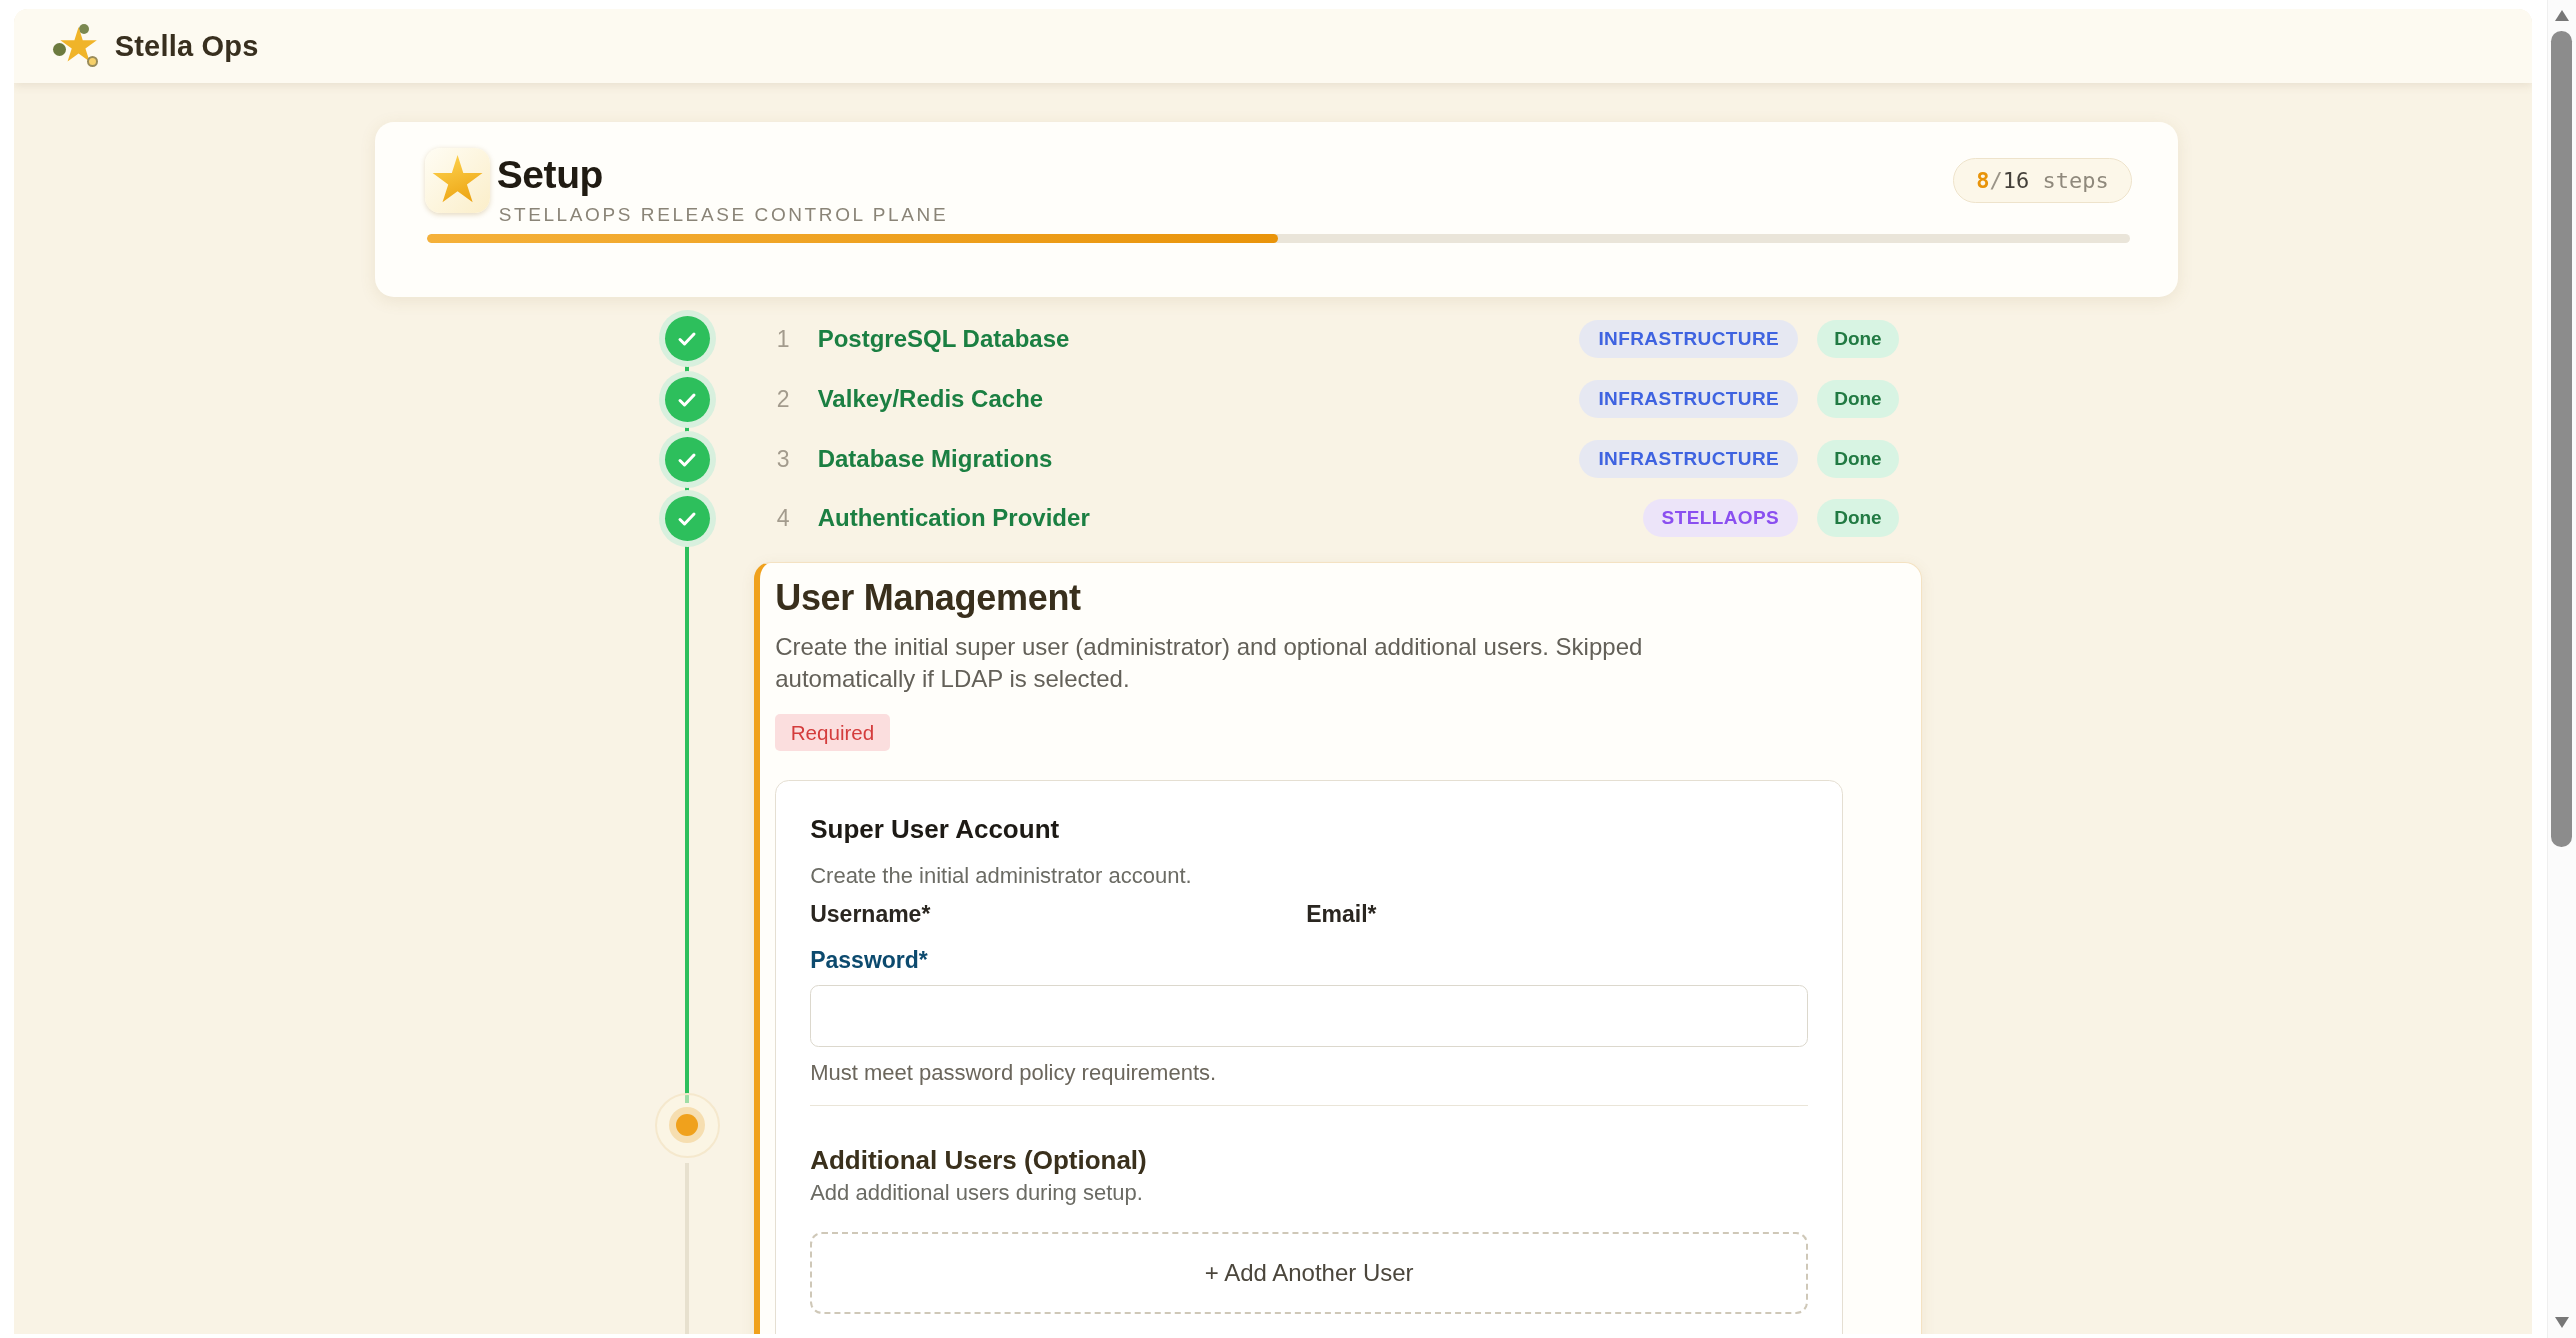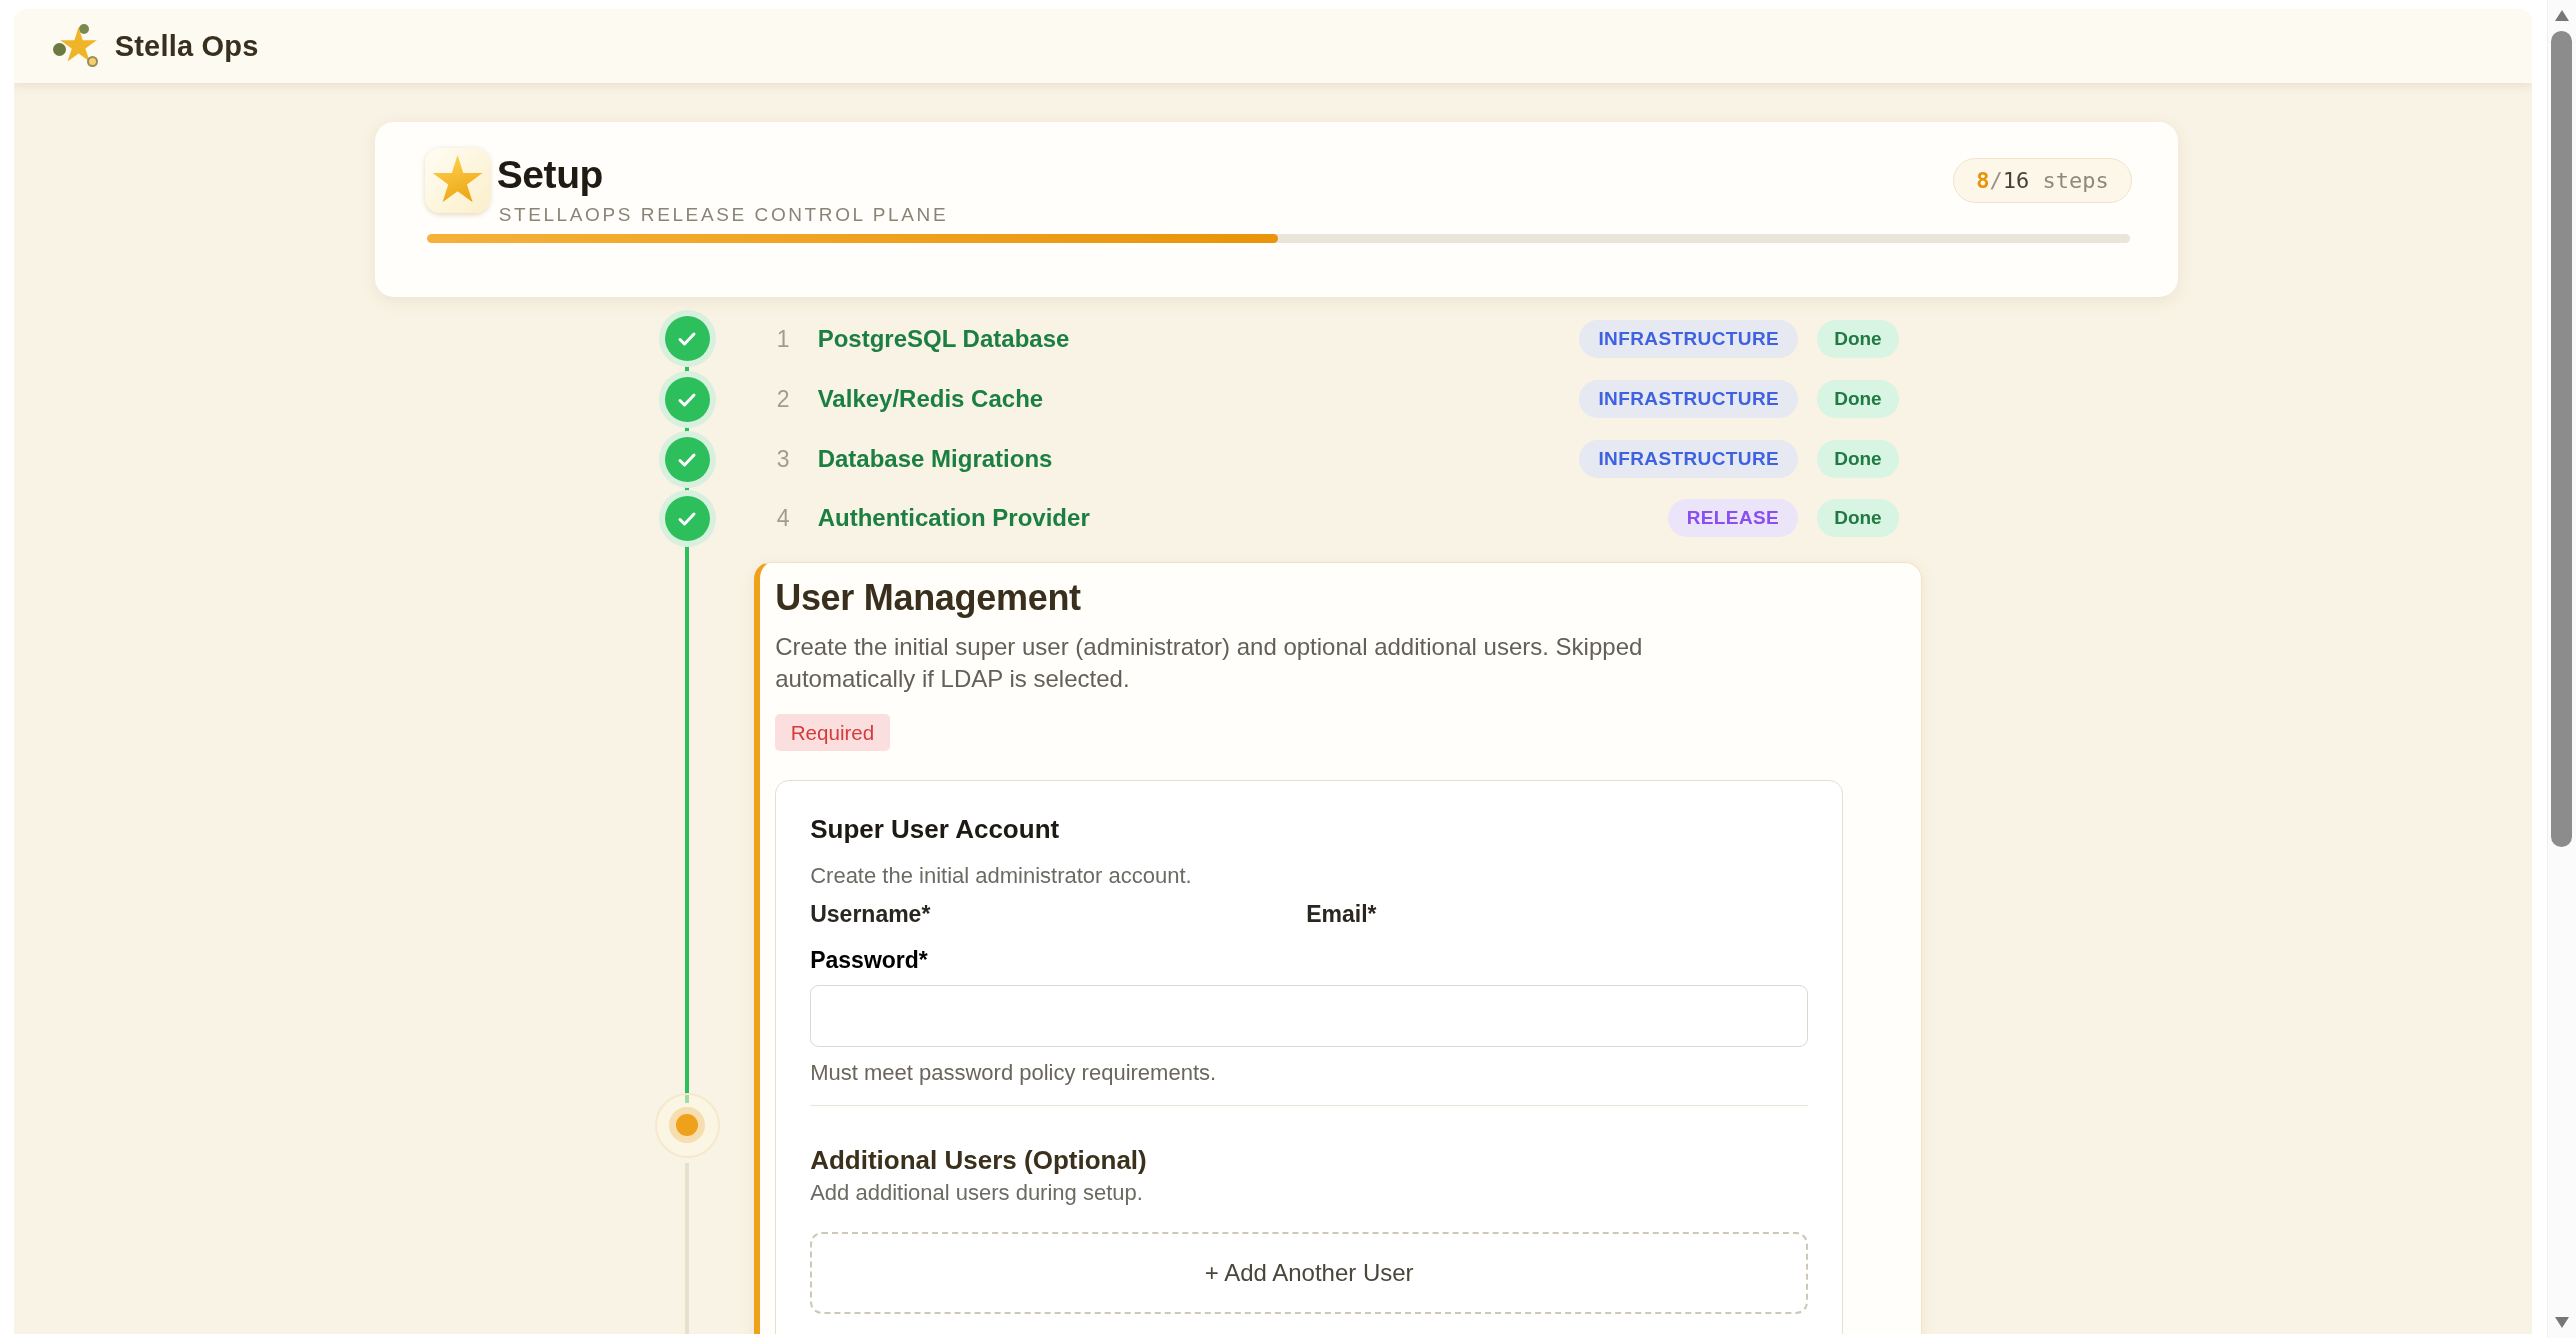--- a/index.html
+++ b/index.html
@@ -127,21 +127,21 @@
   .field-labels .lab{font-size:23px;font-weight:600;color:#2a2620;}
   .field-labels .lab.left{width:496px;}
   .input-row{margin-top:10.3px;display:flex;}
   .text-input{
     height:62px;border:1.7px solid #dcd8cd;background:#ffffff;font-size:24px;
     font-family:"Liberation Sans",sans-serif;color:#4a4234;padding:0 20.6px;outline:none;
   }
   .input-username{width:496px;border-radius:8.6px 0 0 8.6px;}
   .input-email{flex:1;border-radius:8.6px;margin-left:-1.7px;}
   .text-input::placeholder{color:#a89f8d;}
-  .pw-label{margin-top:19px;font-size:23px;font-weight:600;color:#000000;}
+  .pw-label{margin-top:19px;font-size:23px;font-weight:600;color:#0c4a6e;}
   .input-password{margin-top:10.3px;width:100%;border-radius:8.6px;display:block;}
   .pw-help{margin-top:13.7px;font-size:22px;color:#6b665c;}
   .sub-divider{margin-top:19px;border:none;border-top:1.7px solid #eae5d8;}
   .add-heading{margin-top:39px;font-size:26px;font-weight:700;color:#3a301c;}
   .add-desc{margin-top:3.4px;font-size:22px;color:#6b6b64;}
   .add-btn{
     margin-top:26px;width:100%;height:82px;border:2.6px dashed #cfc8b8;border-radius:12px;
     background:transparent;display:flex;align-items:center;justify-content:center;
     font-size:24px;font-weight:500;color:#4b463c;cursor:pointer;font-family:"Liberation Sans",sans-serif;
   }
@@ -227,21 +227,21 @@
     <span class="step-title">Database Migrations</span>
     <span class="step-badges">
       <span class="cat-badge" data-variant="infrastructure">INFRASTRUCTURE</span>
       <span class="done-badge">Done</span>
     </span>
   </div>
   <div class="step-row" style="top:485px">
     <span class="step-num">4</span>
     <span class="step-title">Authentication Provider</span>
     <span class="step-badges">
-      <span class="cat-badge" data-variant="security">RELEASE</span>
+      <span class="cat-badge" data-variant="security">STELLAOPS</span>
       <span class="done-badge">Done</span>
     </span>
   </div>
 
   <section class="um-card">
     <h2 class="um-title">User Management</h2>
     <p class="um-desc">Create the initial super user (administrator) and optional additional users. Skipped automatically if LDAP is selected.</p>
     <span class="required-badge">Required</span>
 
     <div class="sub-card">

